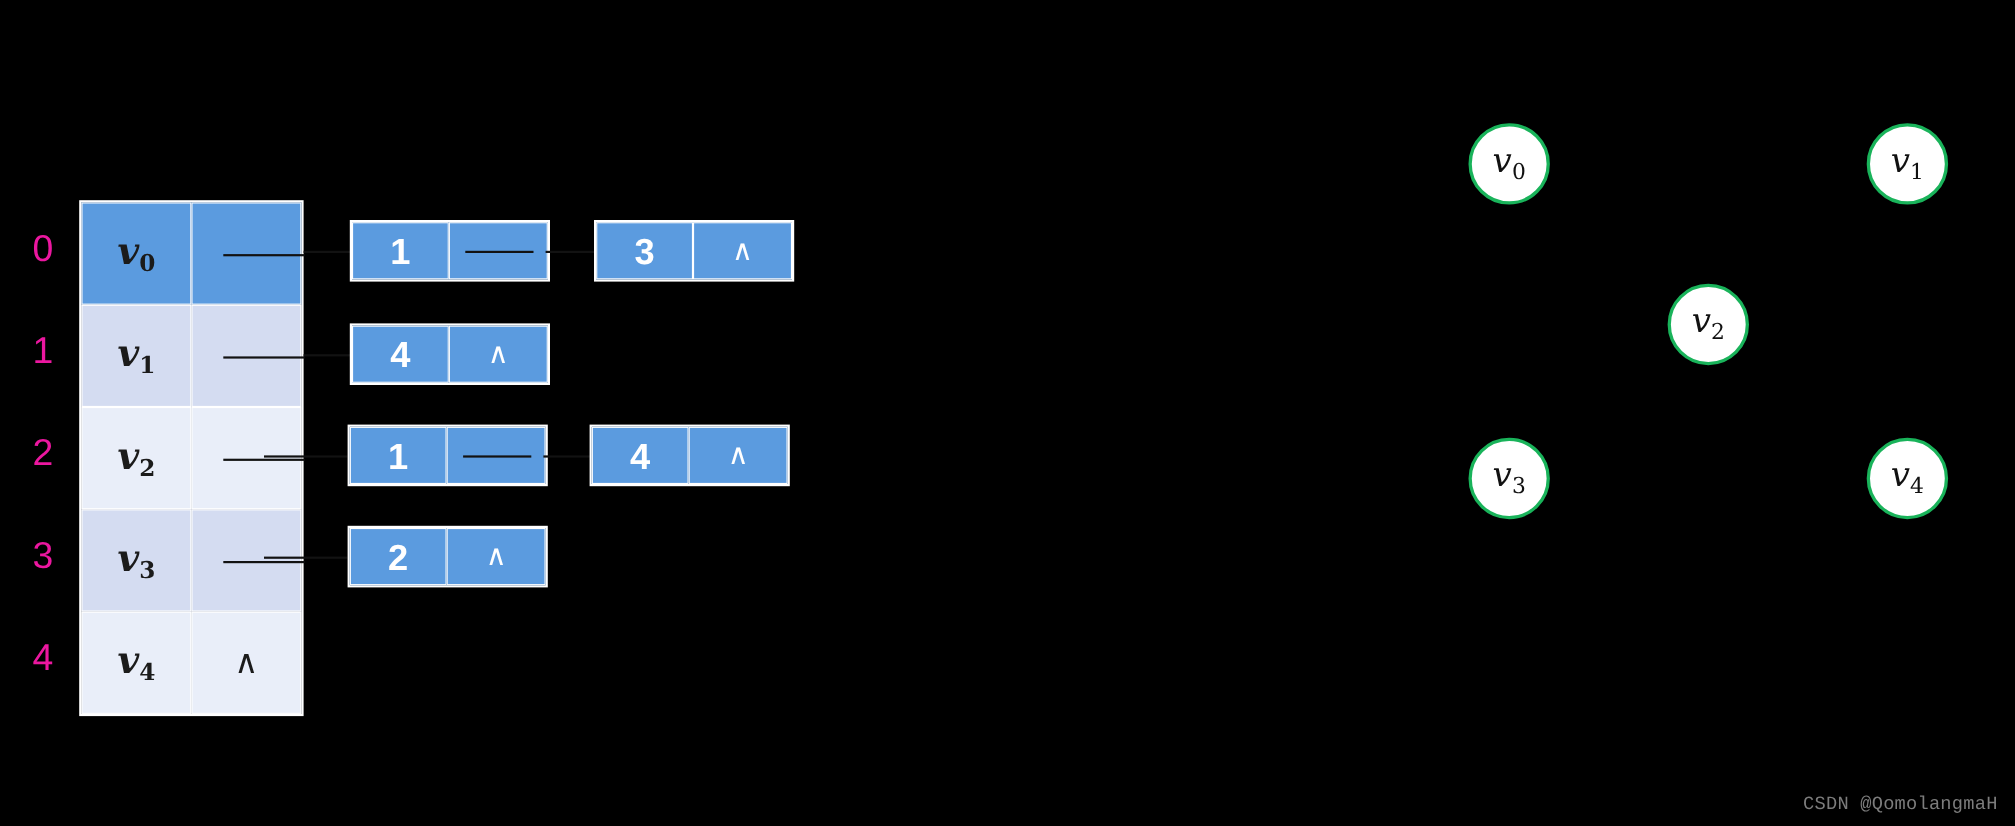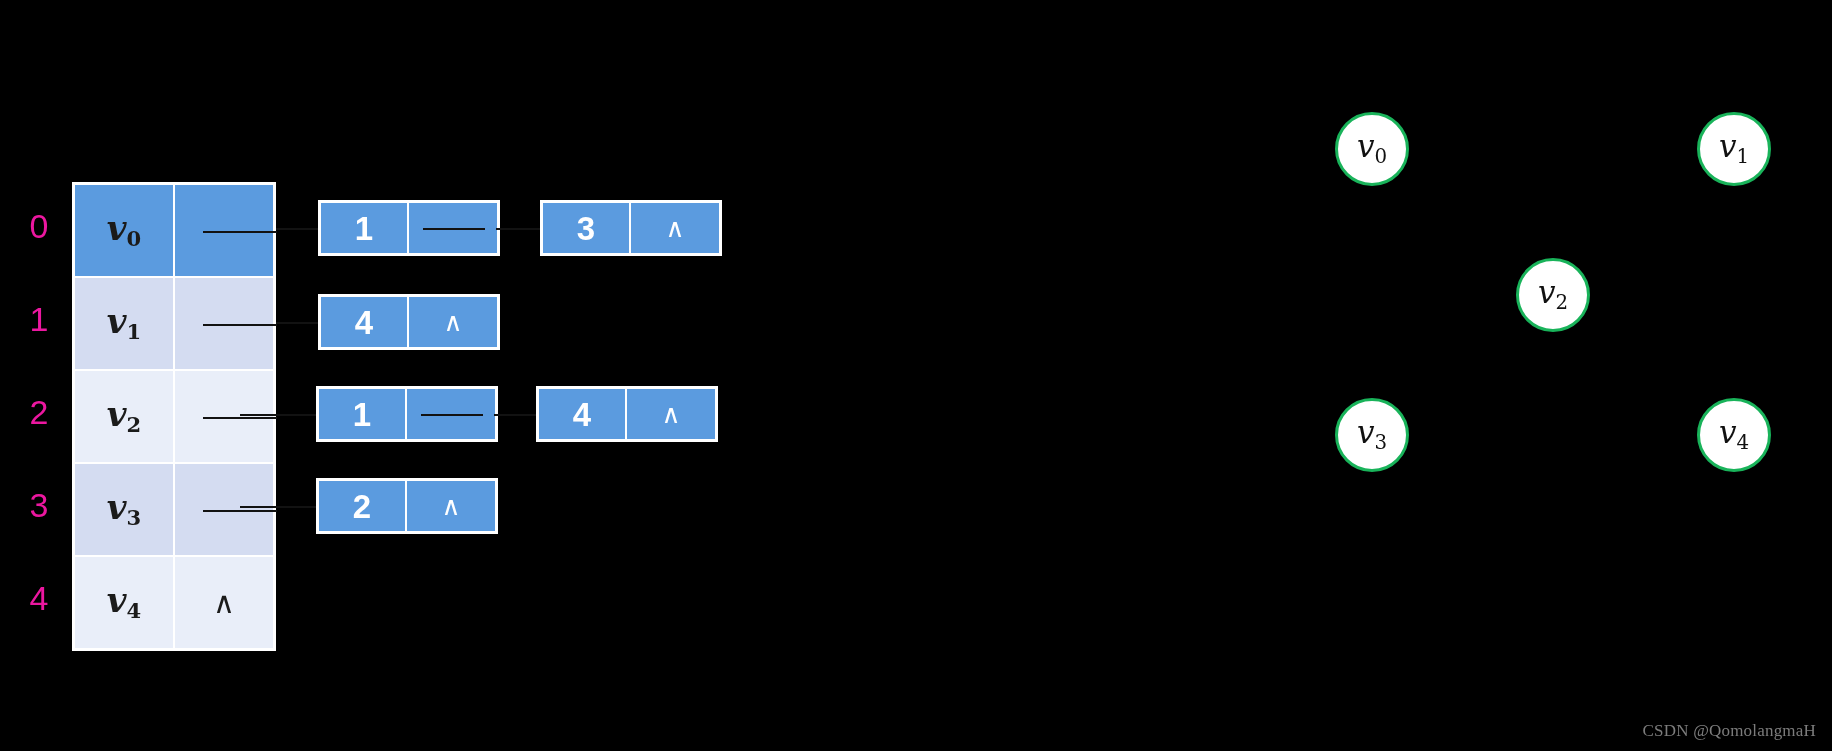--- a/index.html
+++ b/index.html
@@ -175,21 +175,21 @@
     vertical-align: -0.32em;
   }
 
   
   .watermark {
     position: absolute;
     right: 16px;
     bottom: 10px;
     color: #7c7c7c;
     font-size: 17px;
-    font-family: Liberation Serif, serif;
+    font-family: Liberation Mono, monospace;
     letter-spacing: 0.2px;
   }
 </style>
 </head>
 <body>
 
 <div class="index-col">
   <div class="index-label">0</div>
   <div class="index-label">1</div>
   <div class="index-label">2</div>

